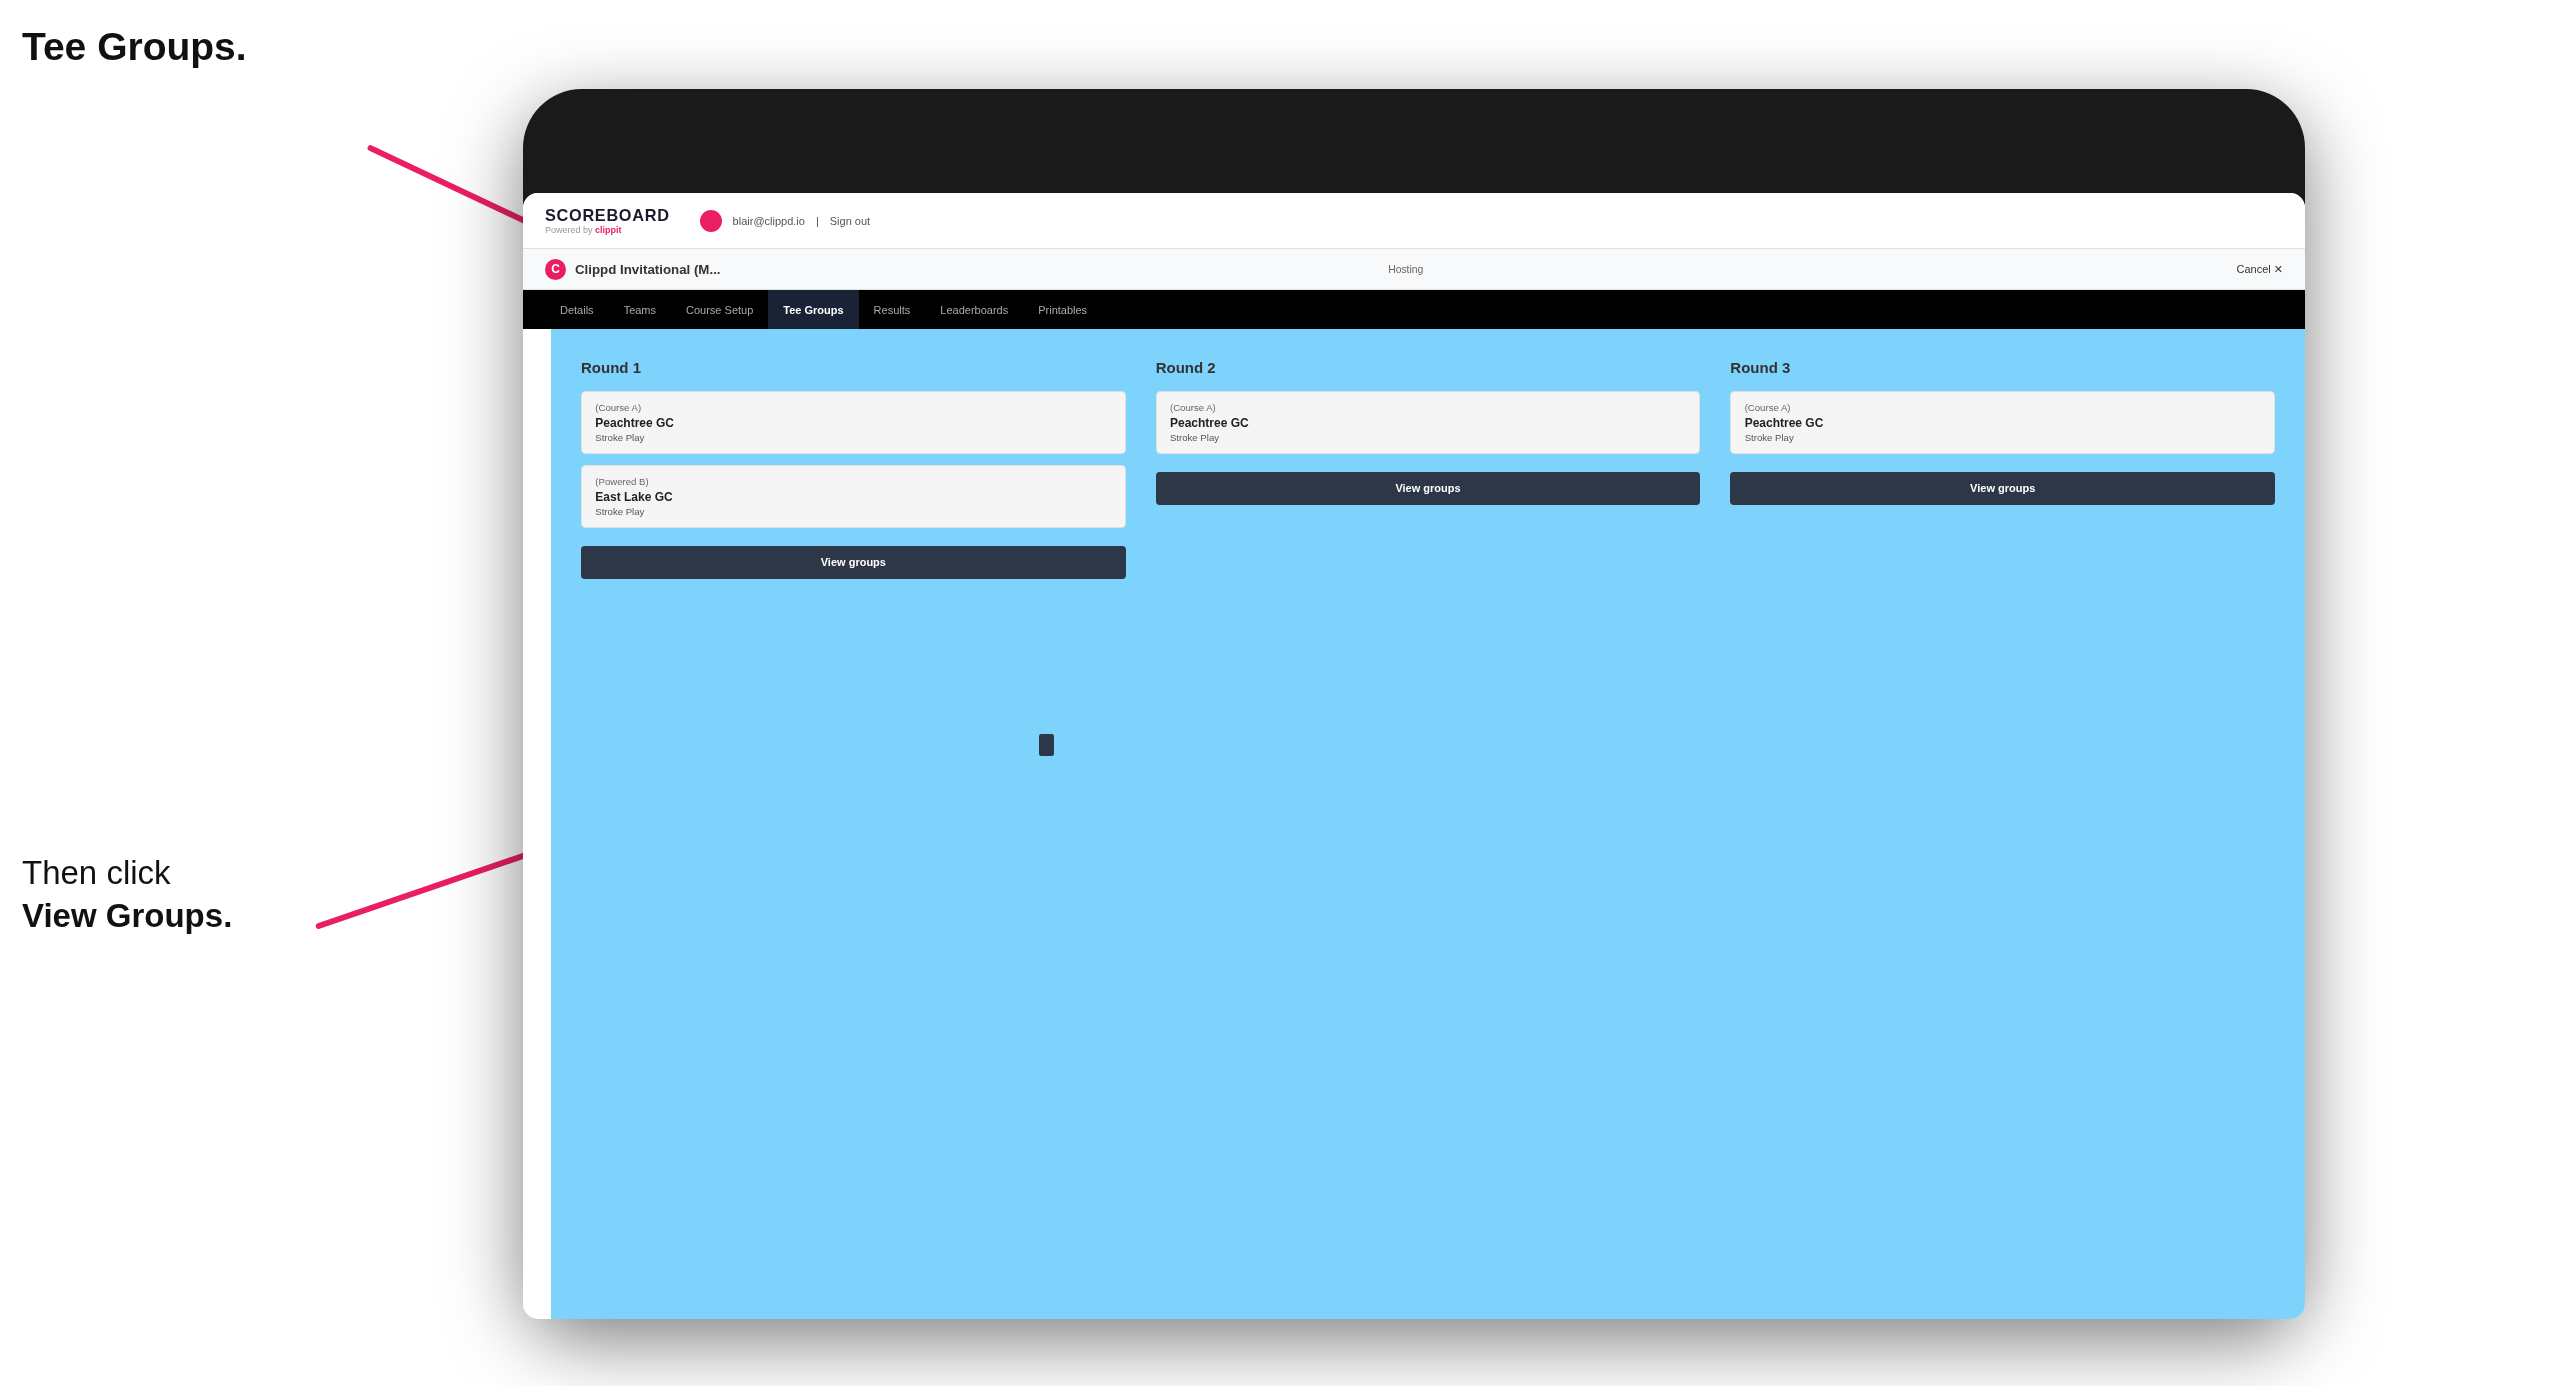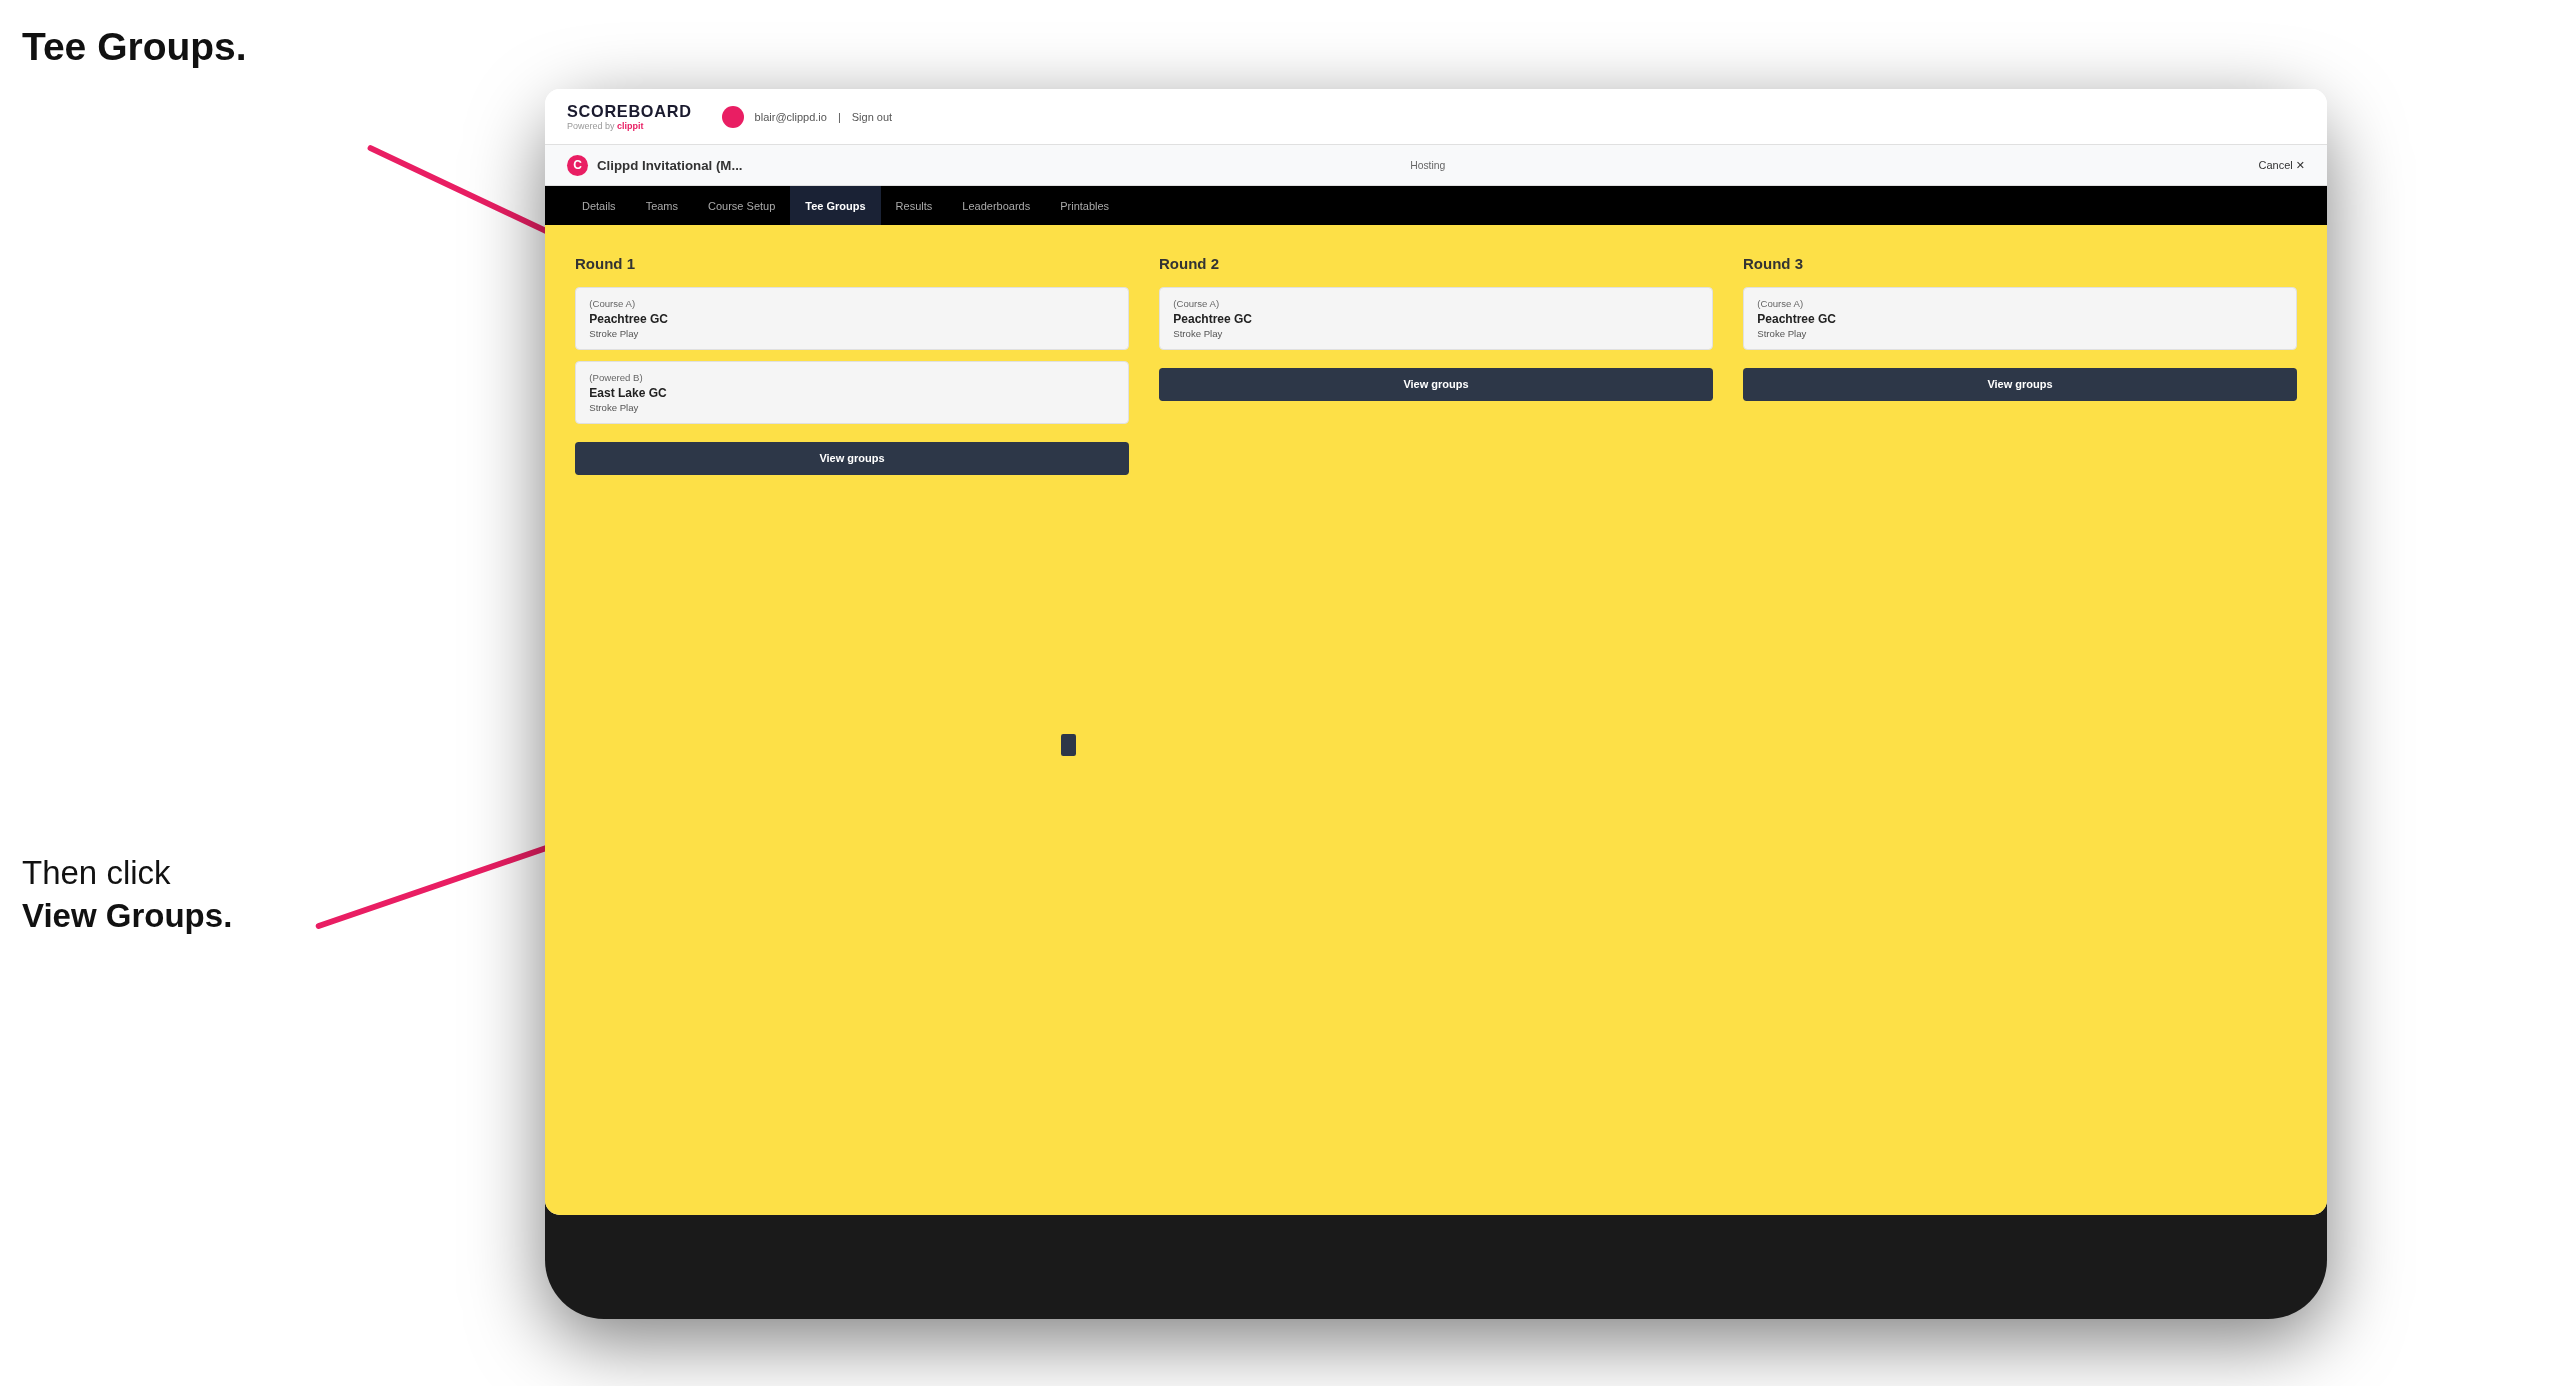--- a/index.html
+++ b/index.html
@@ -44,28 +44,28 @@
       left: 0;
       width: 2576px;
       height: 1386px;
       pointer-events: none;
     }
 
     
     .tablet-frame {
       position: absolute;
       top: 89px;
-      left: 545px;
+      left: 523px;
       width: 1782px;
       height: 1230px;
       background: #1a1a1a;
       border-radius: 59px;
       box-shadow: 0 22px 74px rgba(0,0,0,0.5);
       display: flex;
-      align-items: flex-start;
+      align-items: flex-end;
       justify-content: center;
     }
 
     .tablet-screen {
       width: 1837px;
       height: 1126px;
       background: #ffffff;
       border-radius: 15px;
       overflow: hidden;
       display: flex;
@@ -207,23 +207,24 @@
 
     .tab-item.active {
       background: #1a2235;
       color: #ffffff;
       font-weight: 600;
     }
 
     
     .main-content {
       flex: 1;
-      background: #fde047;
+      background: #7dd3fc;
       padding: 30px 30px;
       overflow: auto;
+      margin-left: 28px;
     }
 
     .rounds-container {
       display: flex;
       gap: 30px;
     }
 
     .round-column {
       flex: 1;
     }

